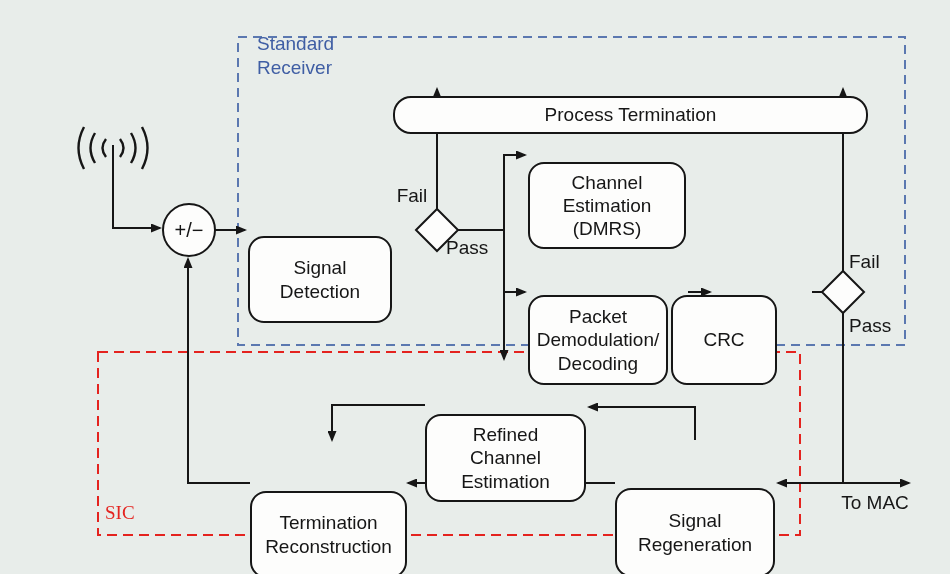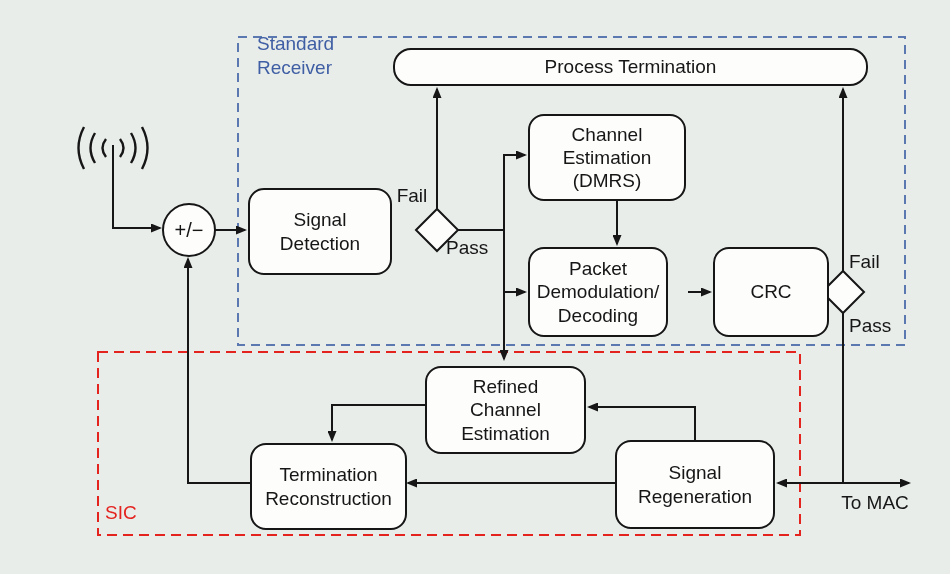--- a/index.html
+++ b/index.html
@@ -22,20 +22,21 @@
     border: 2px solid #161616;
     border-radius: 16px;
     display: flex;
     align-items: center;
     justify-content: center;
     text-align: center;
     font-size: 19px;
     line-height: 1.22;
     white-space: pre-line;
     box-sizing: border-box;
+    margin-top: 48px;
   }
   .floatlabel {
     position: absolute;
     font-size: 19px;
     line-height: 1.25;
     white-space: pre-line;
   }
   .region-label-blue { color: #3f5ea4; }
   .region-label-red  { color: #e4231f; }
   .center { text-align: center; }
@@ -102,32 +103,32 @@
 
   <div class="box" style="left:393px; top:48px; width:475px; height:38px; border-radius:18px;">Process Termination</div>
   <div class="box" style="left:248px; top:188px; width:144px; height:87px;">Signal
 Detection</div>
   <div class="box" style="left:528px; top:114px; width:158px; height:87px;">Channel
 Estimation
 (DMRS)</div>
   <div class="box" style="left:528px; top:247px; width:140px; height:90px;">Packet
 Demodulation/
 Decoding</div>
-  <div class="box" style="left:713px; top:247px; width:116px; height:90px;">CRC</div>
+  <div class="box" style="left:671px; top:247px; width:106px; height:90px;">CRC</div>
   <div class="box" style="left:425px; top:366px; width:161px; height:88px;">Refined
 Channel
 Estimation</div>
   <div class="box" style="left:250px; top:443px; width:157px; height:87px;">Termination
 Reconstruction</div>
   <div class="box" style="left:615px; top:440px; width:160px; height:89px;">Signal
 Regeneration</div>
 
   <div class="floatlabel region-label-blue" style="left:257px; top:32px;">Standard
 Receiver</div>
-  <div class="floatlabel region-label-red" style="left:105px; top:501px;">SIC</div>
+  <div class="floatlabel region-label-red" style="left:105px; top:501px;font-family:Liberation Serif, serif;">SIC</div>
 
   <div class="floatlabel center" style="left:391px; top:184px; width:42px;">Fail</div>
   <div class="floatlabel" style="left:446px; top:236px;">Pass</div>
   <div class="floatlabel" style="left:849px; top:250px;">Fail</div>
   <div class="floatlabel" style="left:849px; top:314px;">Pass</div>
 
   <div class="floatlabel center" style="left:829px; top:491px; width:92px;">To MAC</div>
 
 </div>
 

